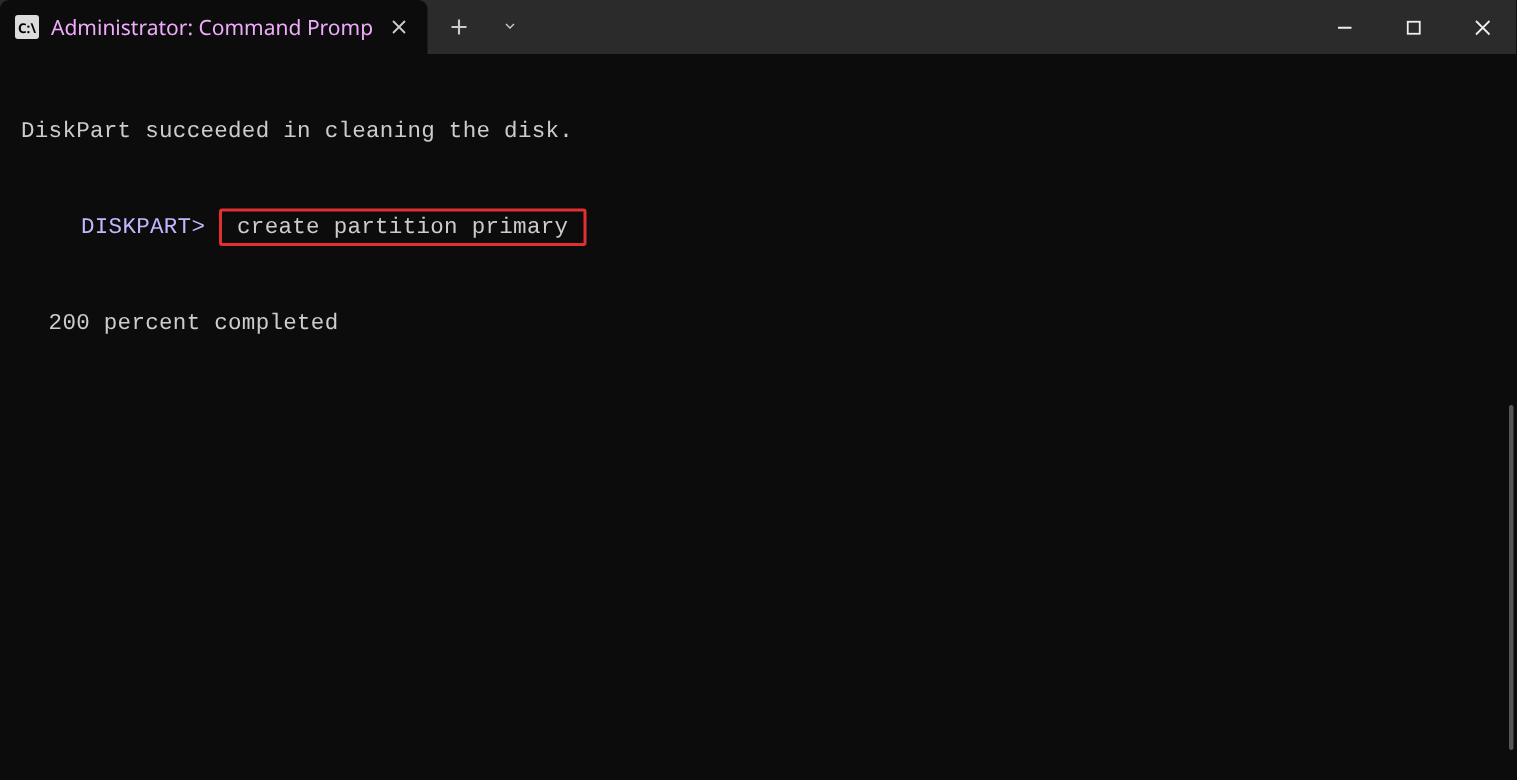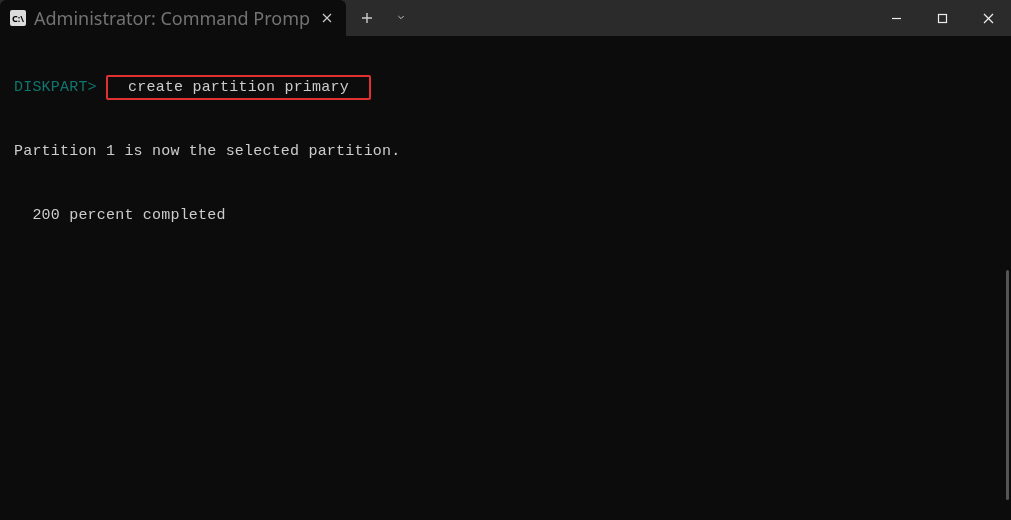--- a/index.html
+++ b/index.html
@@ -36,22 +36,22 @@
     border-radius: 2px;
     display: flex;
     align-items: center;
     justify-content: center;
     font-size: 9px;
     color: #000;
     font-family: system-ui, sans-serif;
     font-weight: bold;
   }
   .tab-title {
-    color: #737373;
-    font-size: 18px;
+    color: #f0abfc;
+    font-size: 14px;
     font-family: "Segoe UI", system-ui, sans-serif;
     white-space: nowrap;
     overflow: hidden;
     text-overflow: clip;
     flex: 1;
   }
   .tab-close {
     width: 18px;
     height: 18px;
     display: flex;
@@ -98,24 +98,24 @@
     padding: 20px 14px 10px 14px;
     color: #cccccc;
     font-size: 15px;
     line-height: 1.4;
     white-space: pre;
     letter-spacing: 0.2px;
   }
   .row {
     margin-bottom: 22px;
   }
-  .prompt { color: #0f766e; }
+  .prompt { color: #c4b5fd; margin-left: 40px; }
   .hl {
     border: 2.5px solid #e03030;
-    padding: 2px 20px;
+    padding: 2px 10px;
     border-radius: 2px;
   }
   .scrollbar {
     position: absolute;
     right: 2px;
     top: 270px;
     width: 3px;
     height: 230px;
     background: #555;
     border-radius: 2px;
@@ -160,22 +160,22 @@
     </div>
     <div class="win-btn close">
       <svg viewBox="0 0 11 11">
           <path d="M1 1 L10 10 M10 1 L1 10" stroke="#eee" stroke-width="1.2" fill="none"></path>
         </svg>
     </div>
   </div>
 </div>
 
 <div class="terminal">
+<div class="row">DiskPart succeeded in cleaning the disk.</div>
 <div class="row"><span class="prompt">DISKPART&gt;</span> <span class="hl">create partition primary</span></div>
-<div class="row">Partition 1 is now the selected partition.</div>
 <div class="row">  200 percent completed</div>
 
 
 
 
 </div>
 
 <div class="scrollbar"></div>
 
 </body></html>

